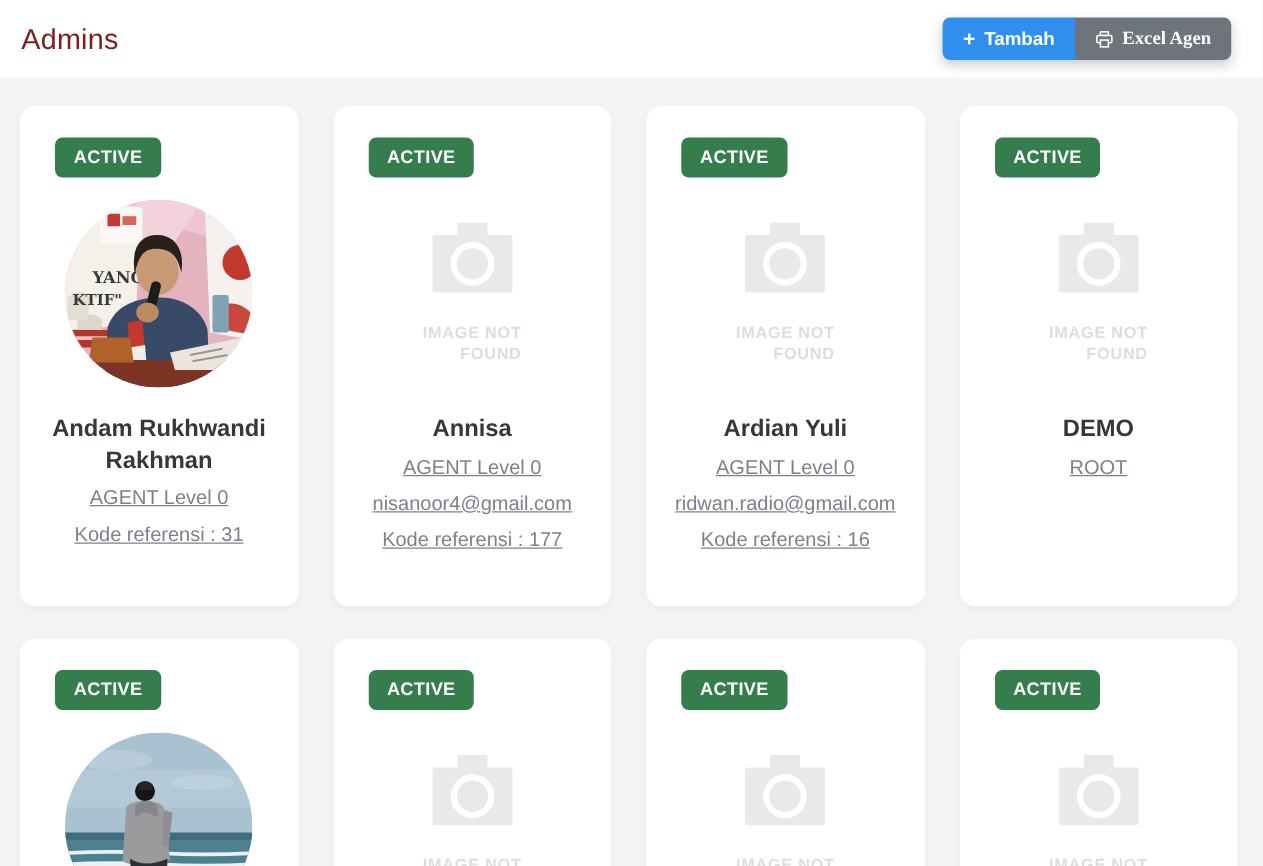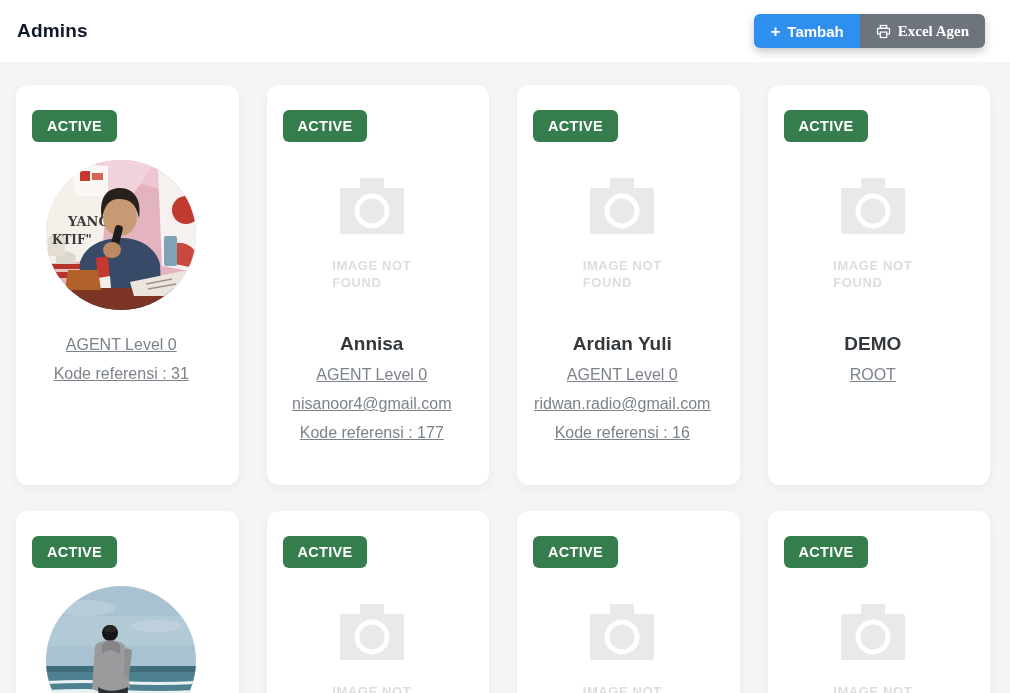--- a/index.html
+++ b/index.html
@@ -17,21 +17,21 @@
   body{
     font-family:"Liberation Sans","DejaVu Sans",sans-serif;
     background:var(--page-bg);
   }
   .topbar{
     height:62px;background:#ffffff;
     display:flex;align-items:center;
     padding:0 25px 0 17px;
   }
   .page-title{
-    font-size:19px;font-weight:700;color:#0f172a;letter-spacing:.2px;
+    font-size:23px;font-weight:400;color:#7f1d1d;letter-spacing:.2px;
   }
   .btn-group{
     margin-left:auto;display:flex;
     border-radius:6px;
     box-shadow:0 4px 9px rgba(60,70,80,.28);
   }
   .btn{
     height:34px;border:none;cursor:pointer;
     display:flex;align-items:center;gap:7px;
     padding:0 16px;font-family:inherit;
@@ -43,38 +43,38 @@
   .grid{
     padding:23px 20px 0 16px;
     display:grid;
     grid-template-columns:repeat(4,1fr);
     column-gap:28px;row-gap:26px;
     grid-auto-rows:400px;
   }
   .card{
     background:#fff;border-radius:12px;
     box-shadow:0 3px 10px rgba(110,120,130,.08);
-    padding:25px 16px 0 4px;
+    padding:25px 16px 0 16px;
     display:flex;flex-direction:column;align-items:center;
     overflow:hidden;
   }
   .badge{
     align-self:flex-start;margin-left:12px;
     background:var(--green);color:#fff;
     font-size:14.5px;font-weight:800;letter-spacing:.3px;
     padding:8px 15px;border-radius:6px;
   }
   .img-area{
     height:185px;width:100%;
     display:flex;align-items:center;justify-content:center;
   }
   .photo-wrap{width:150px;height:150px;border-radius:50%;overflow:hidden;}
   .placeholder{display:flex;flex-direction:column;align-items:center;}
   .ph-text{
-    margin-top:20px;text-align:left;
+    margin-top:20px;text-align:right;
     font-size:13px;font-weight:600;letter-spacing:.6px;
     color:var(--ph-text);line-height:1.25;text-transform:uppercase;
   }
   .ph-text span{display:block;}
   .name{
     margin-top:5px;max-width:200px;
     font-size:19px;font-weight:700;color:var(--name-col);
     text-align:center;line-height:1.3;
   }
   .detail{
@@ -137,20 +137,21 @@
     <path d="M56,60 C52,36 62,28 74,28 C88,28 96,40 93,58 C90,44 84,39 73,39 C62,39 58,47 56,60 Z" fill="#27201b"></path>
     <rect x="67" y="65" width="8" height="22" rx="3.5" fill="#1c1c1c" transform="rotate(14 71 76)"></rect>
     <ellipse cx="66" cy="90" rx="9" ry="8" fill="#bb8c64"></ellipse>
     <rect x="118" y="76" width="13" height="30" rx="2" fill="#7fa3b5"></rect>
     <rect x="0" y="128" width="150" height="22" fill="#7c3524"></rect>
     <path d="M22,110 L52,110 L55,130 L19,130 Z" fill="#b0622a"></path>
     <path d="M84,122 L142,110 L150,124 L150,136 L88,136 Z" fill="#ece5dd"></path>
     <path d="M100,124 L126,119 M102,129 L130,124" stroke="#9b948c" stroke-width="1.6" fill="none"></path>
   </svg></div>
       </div>
+    <div class="name">Andam Rukhwandi Rakhman</div>
     <div class="detail role">AGENT Level 0</div>
     <div class="detail kode">Kode referensi : 31</div>
   </div>
 
   <div class="card">
     <span class="badge">ACTIVE</span>
     <div class="img-area">
   <div class="placeholder">
     <svg width="86" height="60" viewBox="0 0 86 60">
       <rect x="31" y="0" width="24" height="12" fill="var(--ph-icon)"></rect>

